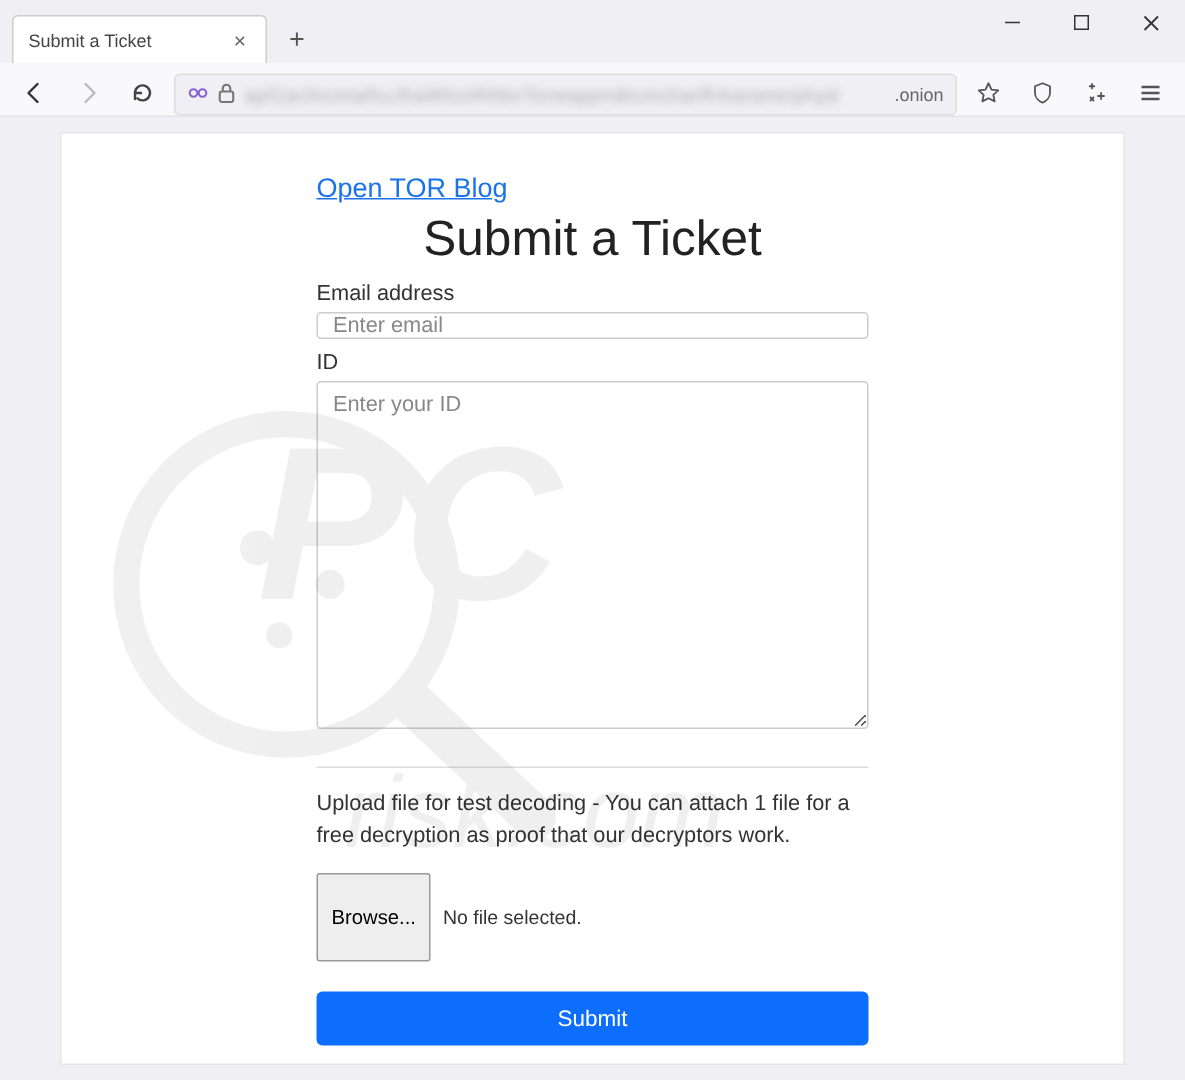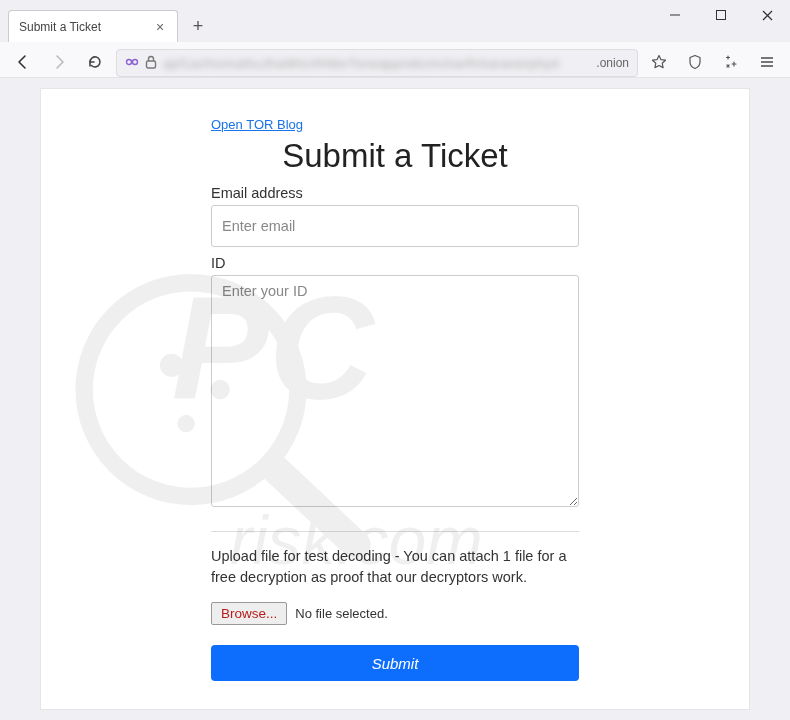--- a/index.html
+++ b/index.html
@@ -28,33 +28,33 @@
 
 
 .viewport { position: absolute; top: 78px; left: 0; right: 0; bottom: 0; background: #f0f0f4; padding: 10px 40px 10px 40px; }
 .page { background: #fff; height: 100%; border: 1px solid #e5e5e5; padding: 26px 170px 20px 170px; overflow: hidden; position: relative; }
 
 
 .watermark { position: absolute; inset: 0; pointer-events: none; opacity: 0.06; display:flex; align-items:center; justify-content:center; }
 .watermark svg { width: 680px; }
 
 
-.link { color: #1a73e8; font-size: 13px; text-decoration: underline; }
+.link { color: #1a73e8; font-size: 18px; text-decoration: underline; }
 .page-title { text-align: center; font-size: 33px; font-weight: 400; color: #222; margin: 4px 0 10px; }
 .label { font-size: 14.5px; color: #333; margin-bottom: 4px; }
 .input, .textarea { width: 100%; border: 1px solid #ccc; border-radius: 3px; padding: 7px 10px; font-size: 14.5px; font-family: inherit; color: #333; background:#fff; }
-.input { height: 42px; margin-bottom: 8px; }
+.input { height: 18px; margin-bottom: 8px; }
 .textarea { height: 232px; resize: both; margin-bottom: 10px; }
 .input::placeholder, .textarea::placeholder { color: #888; }
 hr.sep { border: none; border-top: 1px solid #ddd; margin: 10px 0 14px; }
 .desc { font-size: 14.5px; color: #333; line-height: 1.45; margin-bottom: 14px; }
 .file-row { display: flex; align-items: center; gap: 8px; margin-bottom: 20px; }
-.browse-btn { background: #eee; border: 1px solid #999; border-radius: 2px; padding: 3px 9px; font-size: 13.5px; color: #b91c1c; cursor: pointer; }
+.browse-btn { background: #eee; border: 1px solid #999; border-radius: 2px; padding: 21px 9px; font-size: 13.5px; color: #000000; cursor: pointer; }
 .file-status { font-size: 13px; color: #333; }
-.submit-btn { width: 100%; height: 36px; background: #0d6efd; color: #fff; border: none; border-radius: 4px; font-size: 15px; cursor: pointer; font-style: italic; }
+.submit-btn { width: 100%; height: 36px; background: #0d6efd; color: #fff; border: none; border-radius: 4px; font-size: 15px; cursor: pointer; }
 </style>
 </head>
 <body>
 
 <div class="titlebar">
   <div class="tabs-area">
     <div class="tab">
       <span class="tab-title">Submit a Ticket</span>
       <span class="tab-close">×</span>
     </div>

